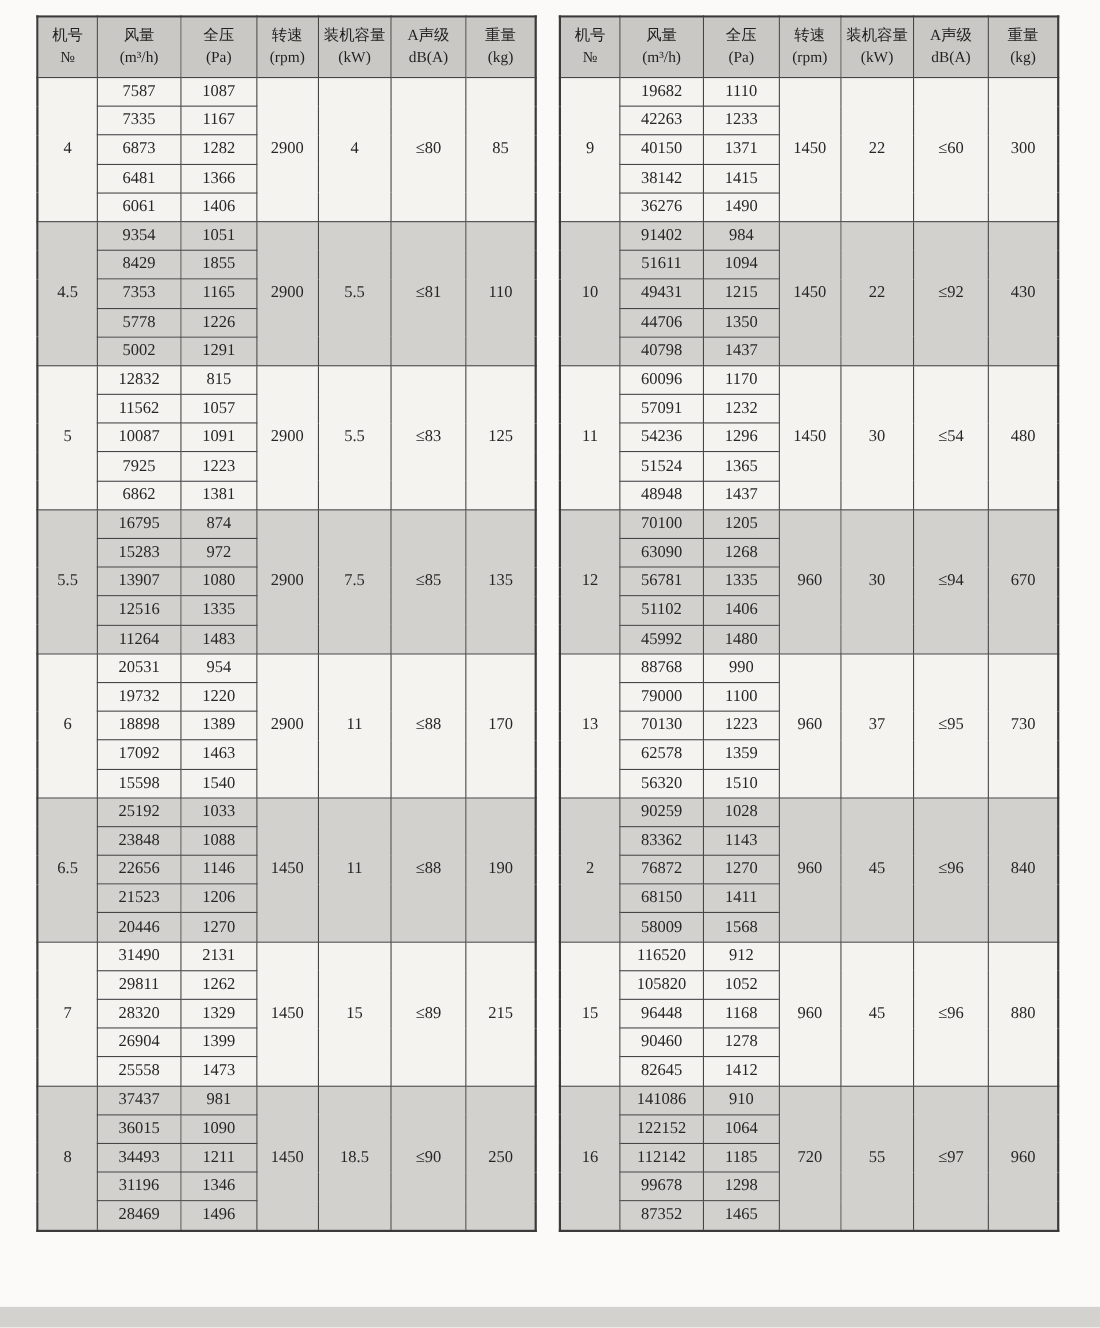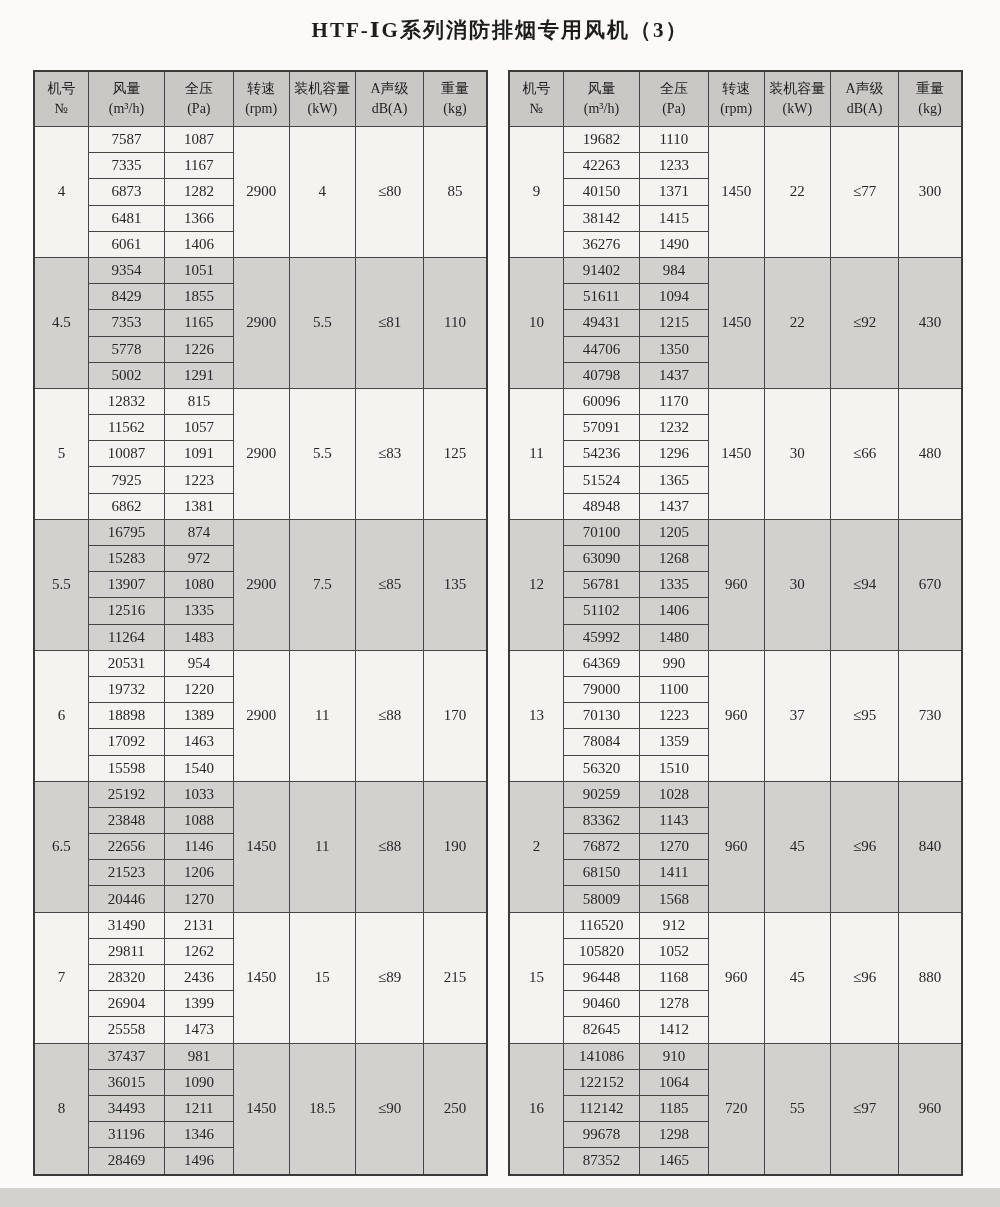--- a/index.html
+++ b/index.html
@@ -75,21 +75,20 @@
     right: 0;
     bottom: 0;
     height: 19px;
     background: #d3d2ce;
   }
 </style>
 </head>
 <body>
 
 <div class="page">
-  <h1 class="title">HTF-ⅠG系列消防排烟专用风机（3）</h1>
   <div class="tables">
     <table class="spec-table">
         <colgroup>
           <col class="col-no">
           <col class="col-flow">
           <col class="col-press">
           <col class="col-rpm">
           <col class="col-kw">
           <col class="col-db">
           <col class="col-kg">
@@ -285,21 +284,21 @@
             <td rowspan="5">15</td>
             <td rowspan="5">≤89</td>
             <td rowspan="5">215</td>
           </tr>
           <tr>
             <td>29811</td>
             <td>1262</td>
           </tr>
           <tr>
             <td>28320</td>
-            <td>2436</td>
+            <td>1329</td>
           </tr>
           <tr>
             <td>26904</td>
             <td>1399</td>
           </tr>
           <tr>
             <td>25558</td>
             <td>1473</td>
           </tr>
           <tr class="shaded">
@@ -371,21 +370,21 @@
             </th>
           </tr>
         </thead>
         <tbody>
           <tr>
             <td rowspan="5">9</td>
             <td>19682</td>
             <td>1110</td>
             <td rowspan="5">1450</td>
             <td rowspan="5">22</td>
-            <td rowspan="5">≤77</td>
+            <td rowspan="5">≤60</td>
             <td rowspan="5">300</td>
           </tr>
           <tr>
             <td>42263</td>
             <td>1233</td>
           </tr>
           <tr>
             <td>40150</td>
             <td>1371</td>
           </tr>
@@ -421,21 +420,21 @@
           <tr class="shaded">
             <td>40798</td>
             <td>1437</td>
           </tr>
           <tr>
             <td rowspan="5">11</td>
             <td>60096</td>
             <td>1170</td>
             <td rowspan="5">1450</td>
             <td rowspan="5">30</td>
-            <td rowspan="5">≤66</td>
+            <td rowspan="5">≤54</td>
             <td rowspan="5">480</td>
           </tr>
           <tr>
             <td>57091</td>
             <td>1232</td>
           </tr>
           <tr>
             <td>54236</td>
             <td>1296</td>
           </tr>
@@ -467,37 +466,37 @@
           <tr class="shaded">
             <td>51102</td>
             <td>1406</td>
           </tr>
           <tr class="shaded">
             <td>45992</td>
             <td>1480</td>
           </tr>
           <tr>
             <td rowspan="5">13</td>
-            <td>64369</td>
+            <td>88768</td>
             <td>990</td>
             <td rowspan="5">960</td>
             <td rowspan="5">37</td>
             <td rowspan="5">≤95</td>
             <td rowspan="5">730</td>
           </tr>
           <tr>
             <td>79000</td>
             <td>1100</td>
           </tr>
           <tr>
             <td>70130</td>
             <td>1223</td>
           </tr>
           <tr>
-            <td>78084</td>
+            <td>62578</td>
             <td>1359</td>
           </tr>
           <tr>
             <td>56320</td>
             <td>1510</td>
           </tr>
           <tr class="shaded">
             <td rowspan="5">2</td>
             <td>90259</td>
             <td>1028</td>

